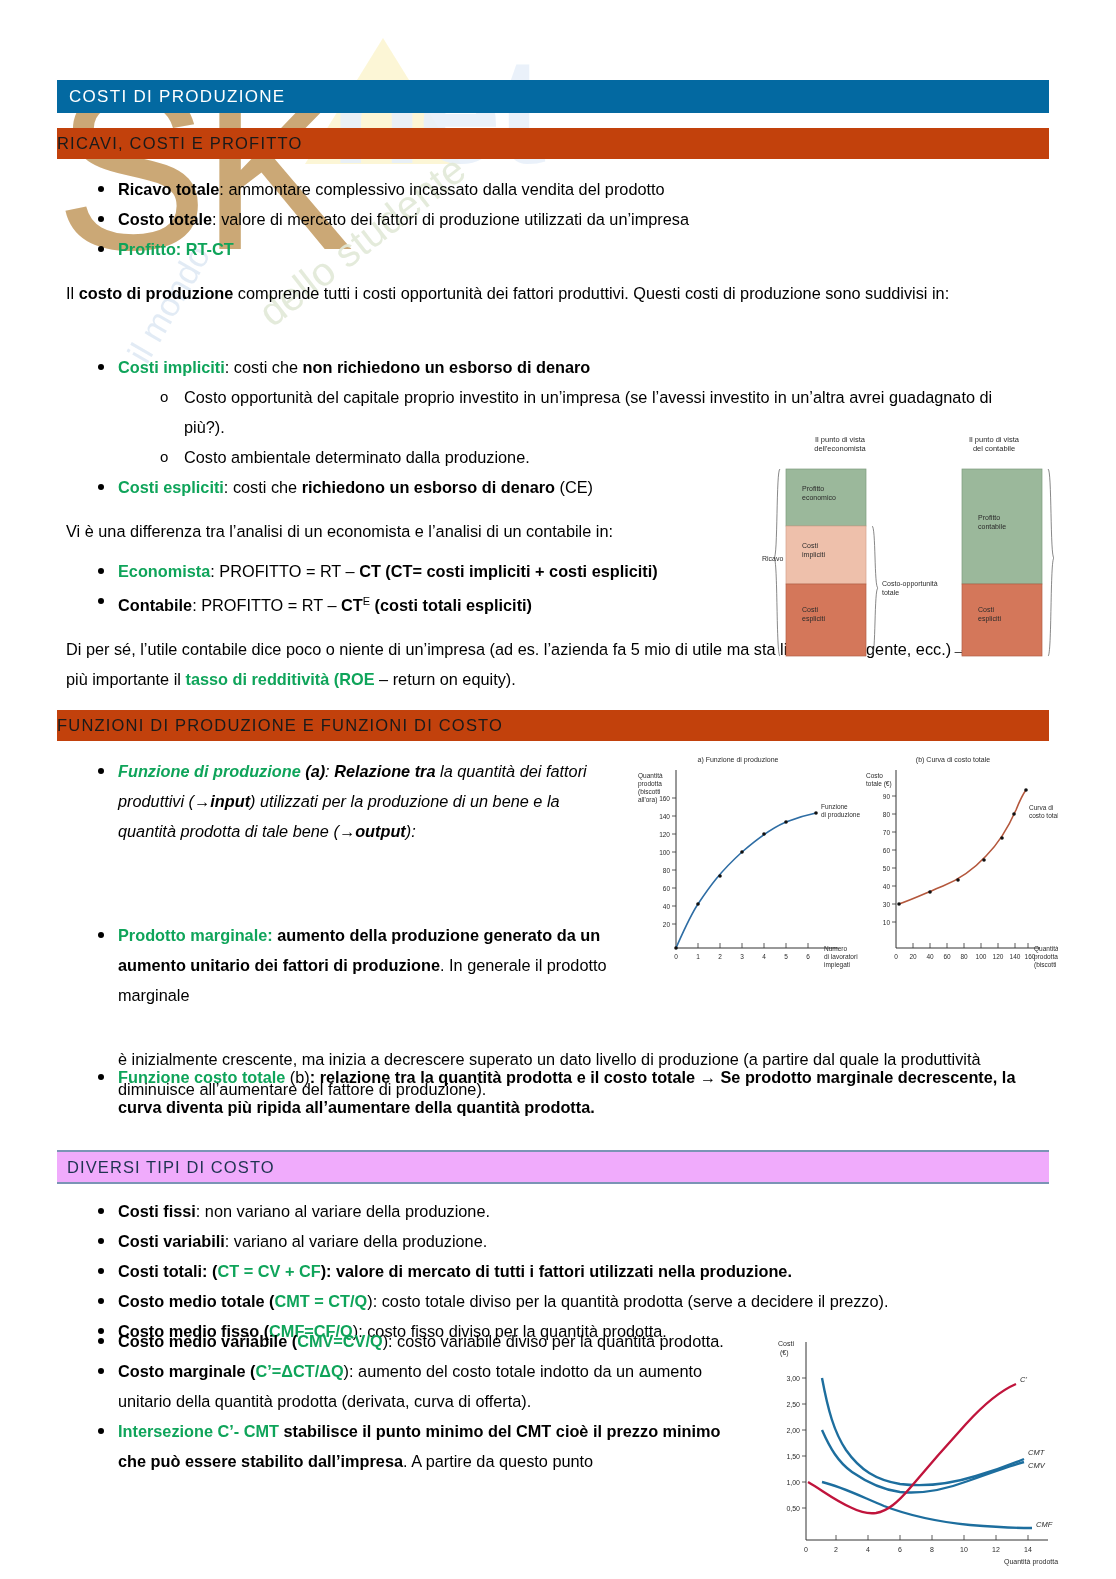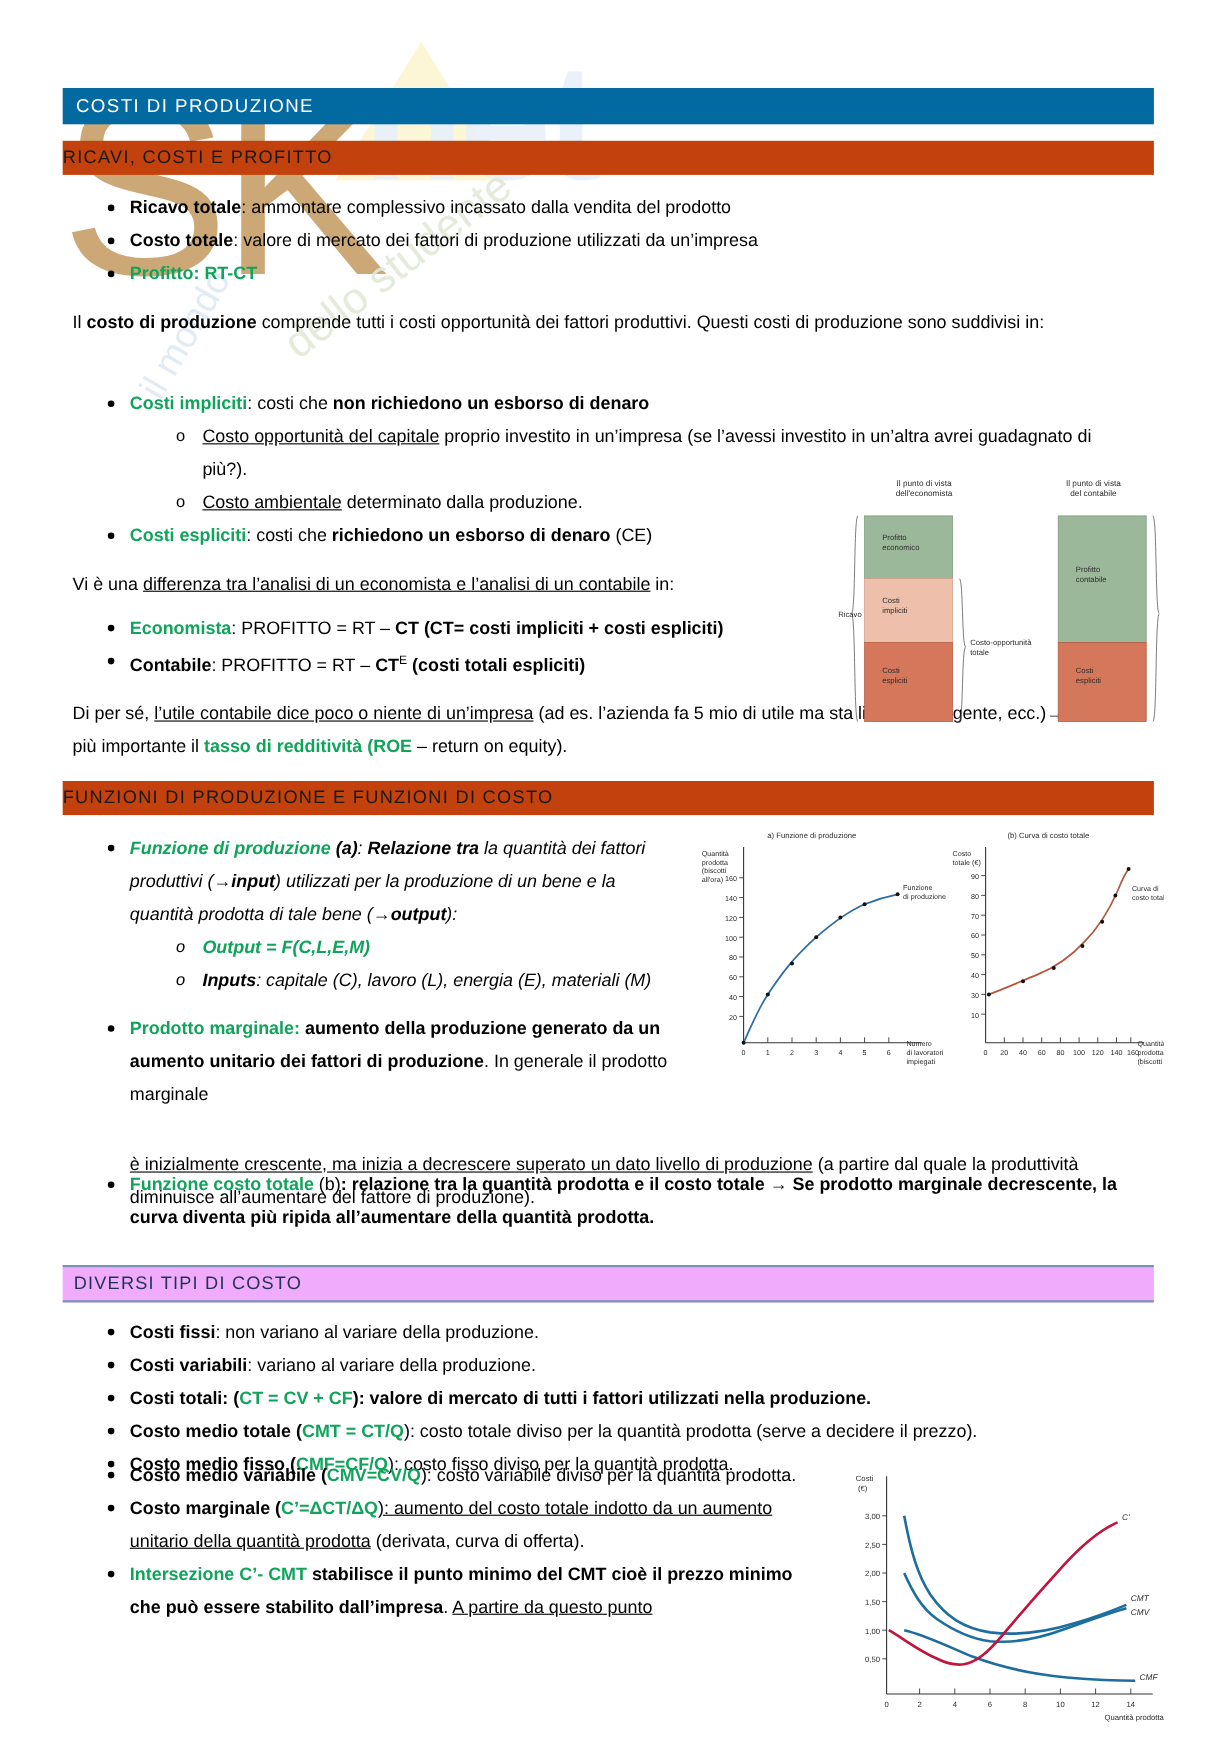--- a/index.html
+++ b/index.html
@@ -173,21 +173,21 @@
     left: 2px; top: 0;
     width: auto; height: auto;
     background: none;
     border-radius: 0;
     font-size: 15px;
     line-height: 30px;
     color: #000;
   }
   b, .b { font-weight: bold; }
   .g { color: #0fa45a; font-weight: bold; }
-  .u { text-decoration: underline; }
+  .u { }
   .arrow { font-weight: bold; }
   sup { font-size: 11px; }
 
   
   .fig-econ {
     position: absolute;
     left: 762px; top: 428px;
     width: 292px; height: 232px;
     filter: blur(.35px);
   }
@@ -312,28 +312,20 @@
     </svg>
   </div>
 
   <div class="sub-bar" style="top:710px;">
     <span class="sub-bar-text">FUNZIONI DI PRODUZIONE E FUNZIONI DI COSTO</span>
   </div>
 
   <ul class="bullets" style="left:92px; top:756px; width:530px;font-style:italic;">
     <li>
       <span class="g">Funzione di produzione</span><b> (a)</b><span>: </span><b>Relazione tra</b><span> la quantità dei fattori produttivi (</span><b>→input</b><span>) utilizzati per la produzione di un bene e la quantità prodotta di tale bene (</span><b>→output</b><span>):</span>
-      <ul class="sub-bullets">
-        <li>
-          <span class="g">Output = F(C,L,E,M)</span>
-        </li>
-        <li>
-          <b>Inputs</b><span>: capitale (C), lavoro (L), energia (E), materiali (M)</span>
-        </li>
-      </ul>
     </li>
   </ul>
 
   <ul class="bullets" style="left:92px; top:920px; width:530px;">
     <li>
       <span class="g">Prodotto marginale:</span><b> aumento della produzione generato da un aumento unitario dei fattori di produzione</b><span>. In generale il prodotto marginale </span>
     </li>
   </ul>
   <div class="para" style="left:118px; top:1044px; width:905px;">
     <span class="u">è inizialmente crescente, ma inizia a decrescere superato un dato livello di produzione</span><span> (a partire dal quale la produttività diminuisce all’aumentare del fattore di produzione).</span>

